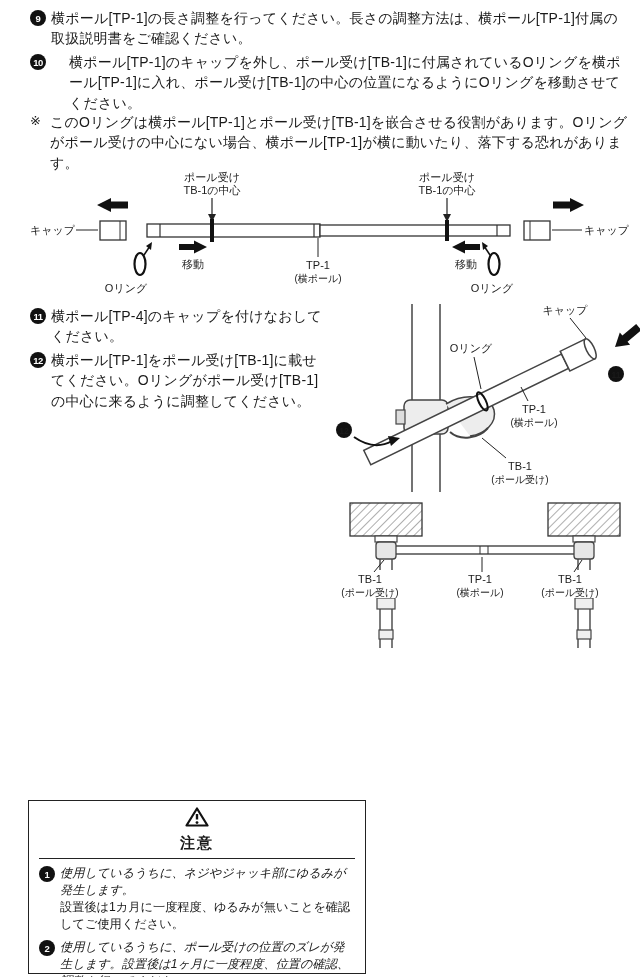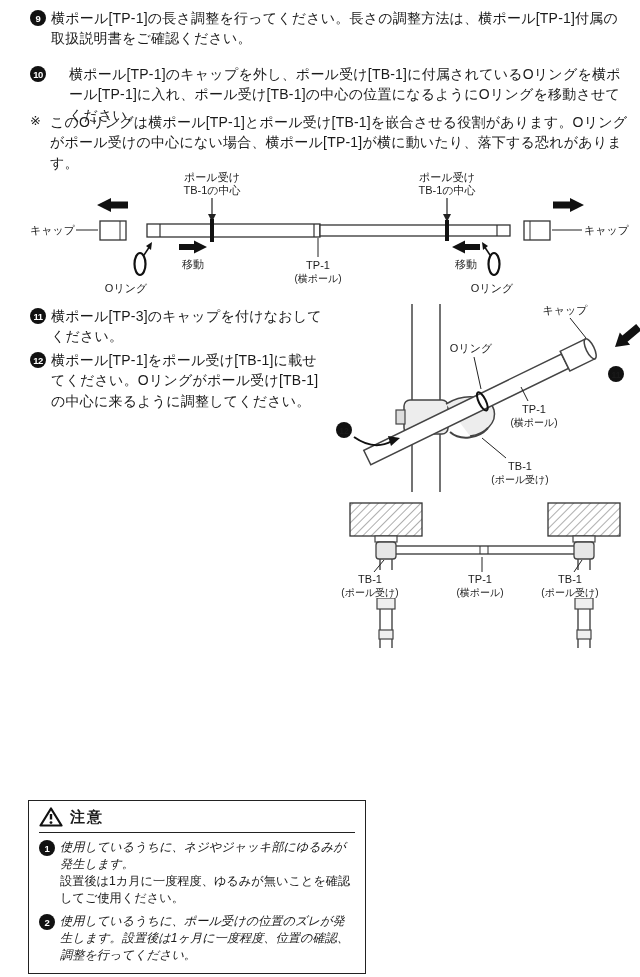--- a/index.html
+++ b/index.html
@@ -21,39 +21,39 @@
   .note-mark { flex:0 0 auto; width:15px; font-size:13px; line-height:1.42; }
   .inst-text { font-size:14px; line-height:1.45; letter-spacing:0.2px; }
   svg { position:absolute; display:block; }
   svg text { font-family:"Liberation Sans","DejaVu Sans",sans-serif; fill:#1a1a1a; }
   .caution-box {
     position:absolute; left:28px; top:800px; width:338px; height:174px;
     border:1.5px solid #222; padding:6px 10px 4px 10px; background:#fff;
   }
   .caution-header {
     display:flex; align-items:center; gap:7px;
-    border-bottom:1.2px solid #222; padding-bottom:5px;
+    border-bottom:1.2px solid #222; padding-bottom:5px;flex-direction:column;
   }
   .caution-title { font-size:15px; font-weight:bold; letter-spacing:2px; }
   .caution-item { display:flex; gap:5px; margin-top:6px; }
   .caution-item .badge { margin-top:1px; }
   .caution-text { font-size:12.2px; line-height:1.4;font-style:italic; }
   .caution-cont { margin-left:21px; font-size:12.2px; line-height:1.4; margin-top:0; }
 </style>
 </head>
 <body>
 
 <div class="page">
 
   <div class="inst" style="left:30px; top:8px; width:598px;">
     <span class="badge">9</span>
     <div class="inst-text">横ポール[TP-1]の長さ調整を行ってください。長さの調整方法は、横ポール[TP-1]付属の取扱説明書をご確認ください。</div>
   </div>
 
-  <div class="inst" style="left:30px; top:64px; width:598px;gap:23px;">
+  <div class="inst" style="left:30px; top:52px; width:598px;gap:23px;">
     <span class="badge">10</span>
     <div class="inst-text">横ポール[TP-1]のキャップを外し、ポール受け[TB-1]に付属されているOリングを横ポール[TP-1]に入れ、ポール受け[TB-1]の中心の位置になるようにOリングを移動させてください。</div>
   </div>
 
   <div class="inst" style="left:30px; top:112px; width:598px;">
     <span class="note-mark">※</span>
     <div class="inst-text">このOリングは横ポール[TP-1]とポール受け[TB-1]を嵌合させる役割があります。Oリングがポール受けの中心にない場合、横ポール[TP-1]が横に動いたり、落下する恐れがあります。</div>
   </div>
 
   <svg style="left:0; top:168px;" width="640" height="135" viewBox="0 0 640 135">
@@ -105,21 +105,21 @@
     <polygon points="482,74 488,78 483,82" fill="#111"></polygon>
     <text x="492" y="124" text-anchor="middle" font-size="11">Oリング</text>
 
     <line x1="318" y1="70" x2="318" y2="89" stroke="#222" stroke-width="1"></line>
     <text x="318" y="101" text-anchor="middle" font-size="11">TP-1</text>
     <text x="318" y="114" text-anchor="middle" font-size="10">(横ポール)</text>
   </svg>
 
   <div class="inst" style="left:30px; top:306px; width:298px;">
     <span class="badge">11</span>
-    <div class="inst-text">横ポール[TP-3]のキャップを付けなおしてください。</div>
+    <div class="inst-text">横ポール[TP-4]のキャップを付けなおしてください。</div>
   </div>
 
   <div class="inst" style="left:30px; top:350px; width:298px;">
     <span class="badge">12</span>
     <div class="inst-text">横ポール[TP-1]をポール受け[TB-1]に載せてください。Oリングがポール受け[TB-1]の中心に来るように調整してください。</div>
   </div>
 
   <svg style="left:330px; top:300px;" width="310" height="196" viewBox="0 0 310 196">
 
     <line x1="82" y1="4" x2="82" y2="192" stroke="#444" stroke-width="1.5"></line>

